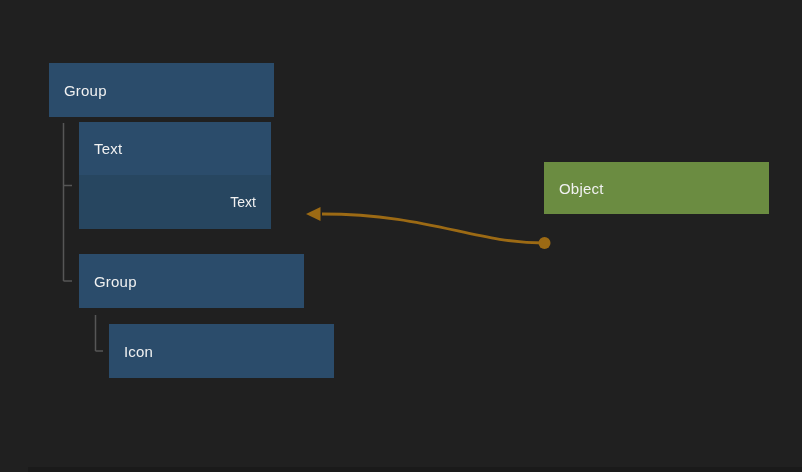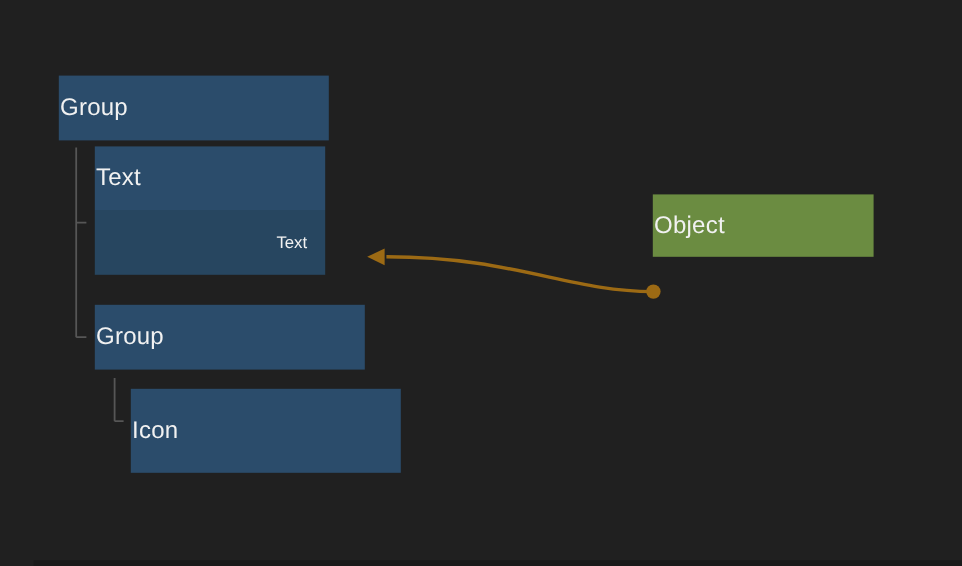--- a/index.html
+++ b/index.html
@@ -18,22 +18,22 @@
     position:relative;
     width:802px;height:472px;
     background:var(--canvas-bg);
     overflow:hidden;
     font-family:"Liberation Sans", sans-serif;
     color:var(--label);
   }
   .node{position:absolute;}
   .node .hdr{
     display:flex;align-items:center;
-    padding-left:1px;
-    font-size:20px;
+    padding-left:15px;
+    font-size:15px;
     letter-spacing:.2px;
   }
   .node .row{
     display:flex;align-items:center;
     font-size:14px;
   }
   .blue .hdr{background:var(--node-header-blue);}
   .blue .row{background:var(--node-row-blue);}
   .green .hdr{background:var(--node-header-green);}
   .green .row{background:var(--node-row-green);}
@@ -42,23 +42,23 @@
   #node-group1 .hdr{height:54px;}
 
   #node-text{left:79px;top:122px;width:192px;}
   #node-text .hdr{height:53px;}
   #node-text .row{height:54px;justify-content:flex-end;padding-right:15px;}
 
   #node-group2{left:79px;top:254px;width:225px;}
   #node-group2 .hdr{height:54px;}
 
   #node-icon{left:109px;top:324px;width:225px;}
-  #node-icon .hdr{height:70px;}
+  #node-icon .hdr{height:54px;}
 
-  #node-object{left:544px;top:162px;width:184px;}
+  #node-object{left:544px;top:162px;width:225px;}
   #node-object .hdr{height:52px;}
   #node-object .row{height:57px;padding-left:15px;}
 
   svg.overlay{
     position:absolute;left:0;top:0;width:802px;height:472px;
     pointer-events:none;
   }
   .hscroll{
     position:absolute;left:28px;right:0;bottom:0;height:5px;
     background:var(--scrollbar);

